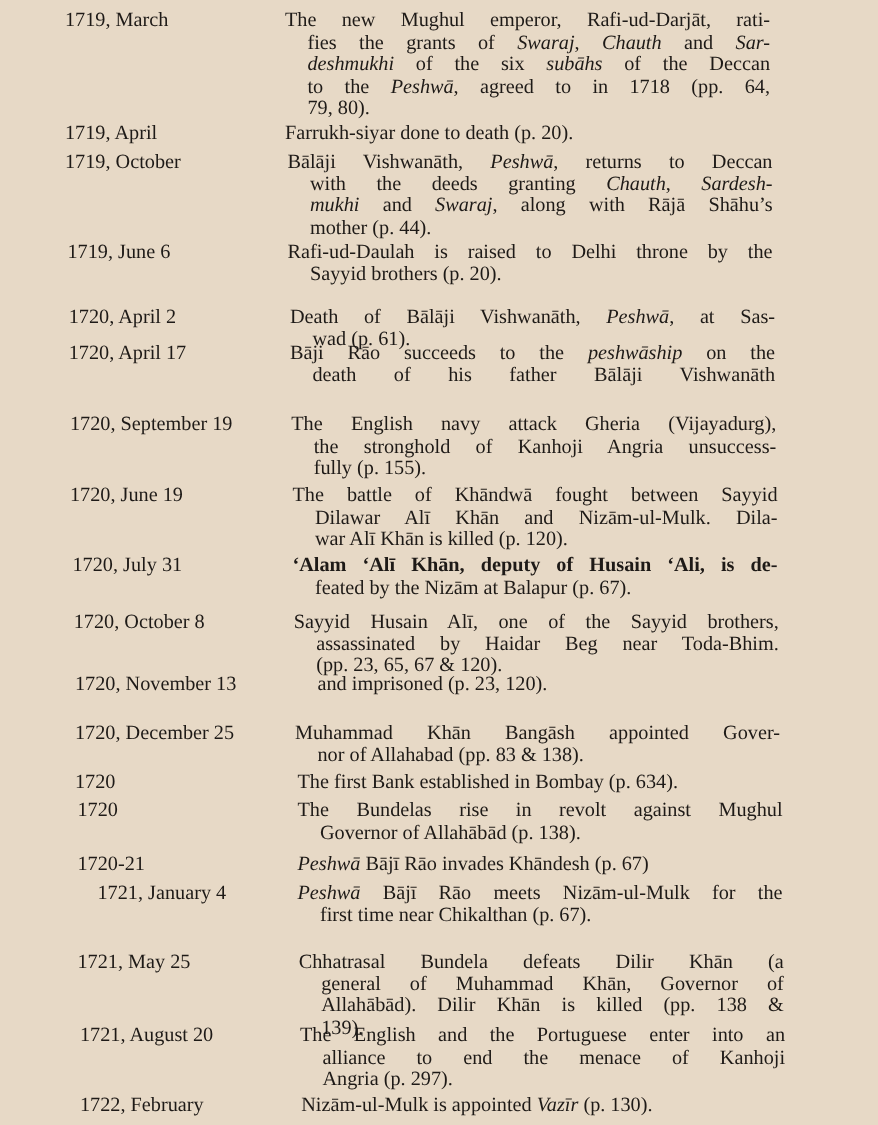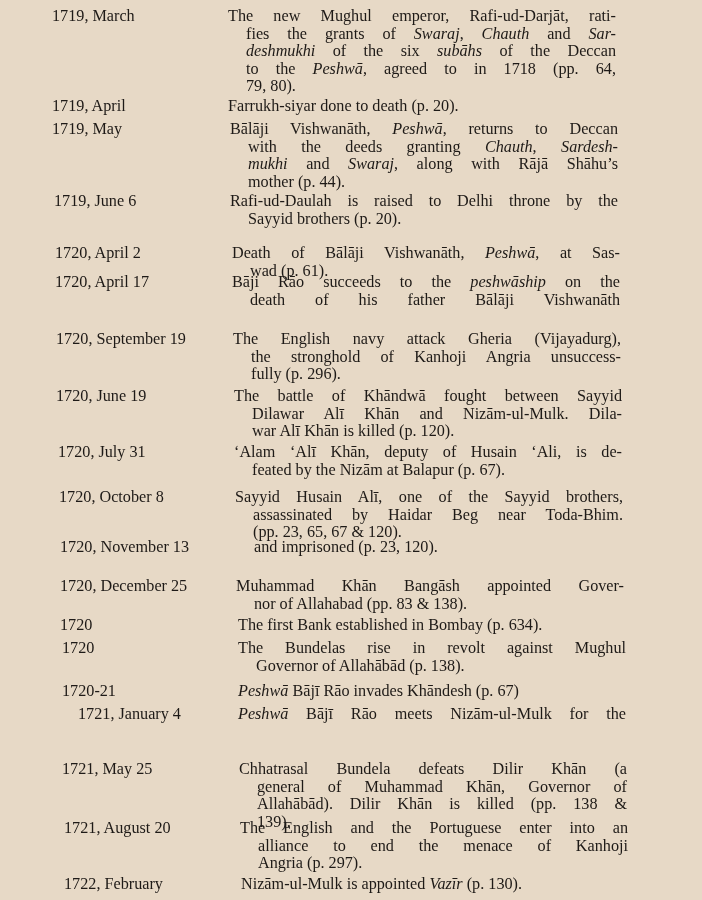--- a/index.html
+++ b/index.html
@@ -34,21 +34,21 @@
           <span class="cont">79, 80).</span>
         </div>
       </div>
       <div class="entry" style="top: 98px;">
         <span class="date" style="left: 52px;">1719, April</span>
         <div class="desc" style="left: 228px;">
           <span class="first">Farrukh-siyar done to death (p. 20).</span>
         </div>
       </div>
       <div class="entry" style="top: 121px;">
-        <span class="date" style="left: 52px;">1719, May</span>
+        <span class="date" style="left: 52px;">1719, October</span>
         <div class="desc" style="left: 230px;">
           <span class="first" style="text-align-last: justify;">Bālāji Vishwanāth, <i>Peshwā</i>, returns to Deccan</span>
           <span class="cont" style="text-align-last: justify;">with the deeds granting <i>Chauth</i>, <i>Sardesh-</i></span>
           <span class="cont" style="text-align-last: justify;"><i>mukhi</i> and <i>Swaraj</i>, along with Rājā Shāhu’s</span>
           <span class="cont">mother (p. 44).</span>
         </div>
       </div>
       <div class="entry" style="top: 193px;">
         <span class="date" style="left: 54px;">1719, June 6</span>
         <div class="desc" style="left: 230px;">
@@ -68,35 +68,35 @@
         <div class="desc" style="left: 232px;">
           <span class="first" style="text-align-last: justify;">Bāji Rāo succeeds to the <i>peshwāship</i> on the</span>
           <span class="cont" style="text-align-last: justify;">death of his father Bālāji Vishwanāth</span>
         </div>
       </div>
       <div class="entry" style="top: 331px;">
         <span class="date" style="left: 56px;">1720, September 19</span>
         <div class="desc" style="left: 233px;">
           <span class="first" style="text-align-last: justify;">The English navy attack Gheria (Vijayadurg),</span>
           <span class="cont" style="text-align-last: justify;">the stronghold of Kanhoji Angria unsuccess-</span>
-          <span class="cont">fully (p. 296).</span>
+          <span class="cont">fully (p. 155).</span>
         </div>
       </div>
       <div class="entry" style="top: 388px;">
         <span class="date" style="left: 56px;">1720, June 19</span>
         <div class="desc" style="left: 234px;">
           <span class="first" style="text-align-last: justify;">The battle of Khāndwā fought between Sayyid</span>
           <span class="cont" style="text-align-last: justify;">Dilawar Alī Khān and Nizām-ul-Mulk. Dila-</span>
           <span class="cont">war Alī Khān is killed (p. 120).</span>
         </div>
       </div>
       <div class="entry" style="top: 444px;">
         <span class="date" style="left: 58px;">1720, July 31</span>
         <div class="desc" style="left: 234px;">
-          <span class="first" style="text-align-last: justify;">‘Alam ‘Alī Khān, deputy of Husain ‘Ali, is de-</span>
+          <span class="first" style="text-align-last: justify; font-weight: bold;">‘Alam ‘Alī Khān, deputy of Husain ‘Ali, is de-</span>
           <span class="cont">feated by the Nizām at Balapur (p. 67).</span>
         </div>
       </div>
       <div class="entry" style="top: 489px;">
         <span class="date" style="left: 59px;">1720, October 8</span>
         <div class="desc" style="left: 235px;">
           <span class="first" style="text-align-last: justify;">Sayyid Husain Alī, one of the Sayyid brothers,</span>
           <span class="cont" style="text-align-last: justify;">assassinated by Haidar Beg near Toda-Bhim.</span>
           <span class="cont">(pp. 23, 65, 67 &amp; 120).</span>
         </div>
@@ -130,20 +130,21 @@
       <div class="entry" style="top: 683px;">
         <span class="date" style="left: 62px;">1720-21</span>
         <div class="desc" style="left: 238px;">
           <span class="first"><i>Peshwā</i> Bājī Rāo invades Khāndesh (p. 67)</span>
         </div>
       </div>
       <div class="entry" style="top: 706px;">
         <span class="date" style="left: 78px;">1721, January 4</span>
         <div class="desc" style="left: 238px;">
           <span class="first" style="text-align-last: justify;"><i>Peshwā</i> Bājī Rāo meets Nizām-ul-Mulk for the</span>
+          <span class="cont">first time near Chikalthan (p. 67).</span>
         </div>
       </div>
       <div class="entry" style="top: 761px;">
         <span class="date" style="left: 62px;">1721, May 25</span>
         <div class="desc" style="left: 239px;">
           <span class="first" style="text-align-last: justify;">Chhatrasal Bundela defeats Dilir Khān (a</span>
           <span class="cont" style="text-align-last: justify;">general of Muhammad Khān, Governor of</span>
           <span class="cont" style="text-align-last: justify;">Allahābād). Dilir Khān is killed (pp. 138 &amp;</span>
           <span class="cont">139).</span>
         </div>

